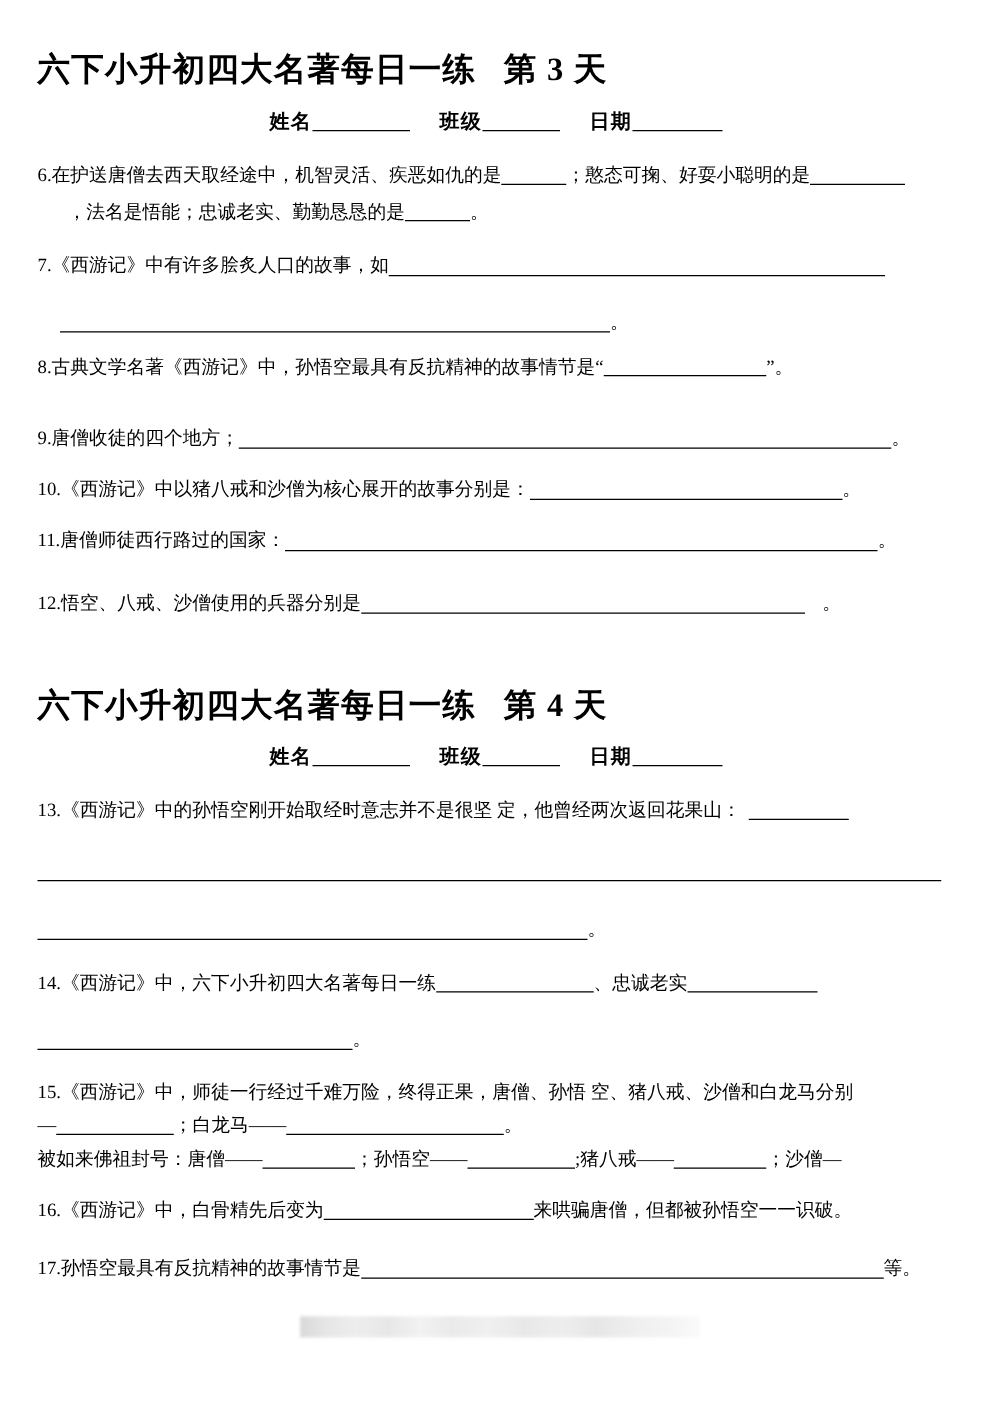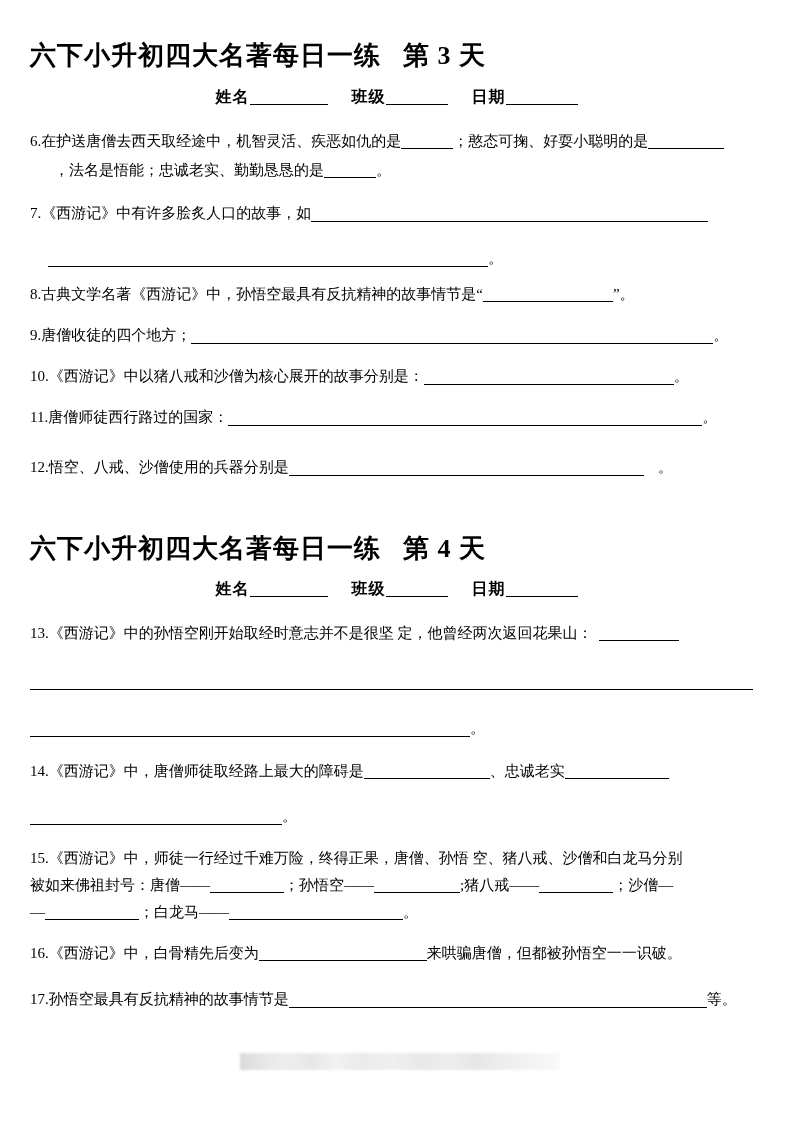--- a/index.html
+++ b/index.html
@@ -125,21 +125,21 @@
       <span>7.</span><span>《西游记》中有许多脍炙人口的故事，如</span><span class="contline" style="width:397px;"></span>
     </div>
     <div class="cont" style="margin-top:22px; padding-left:18px;">
       <span class="contline" style="width:440px;"></span><span class="period">。</span>
     </div>
 
     <div class="q" style="margin-top:12px; white-space:nowrap;">
       <span>8.</span><span>古典文学名著《西游记》中，孙悟空最具有反抗精神的故事情节是</span><span>“</span><span class="blank" style="width:130px;"></span><span>”</span><span>。</span>
     </div>
 
-    <div class="q" style="margin-top:18px; white-space:nowrap;">
+    <div class="q" style="margin-top:34px; white-space:nowrap;">
       <span>9.</span><span>唐僧收徒的四个地方；</span><span class="contline" style="width:522px;"></span><span class="period">。</span>
     </div>
 
     <div class="q" style="margin-top:18px; white-space:nowrap;">
       <span>10.</span><span>《西游记》中以猪八戒和沙僧为核心展开的故事分别是：</span><span class="contline" style="width:250px;"></span><span class="period">。</span>
     </div>
 
     <div class="q" style="margin-top:18px; white-space:nowrap;">
       <span>11.</span><span>唐僧师徒西行路过的国家：</span><span class="contline" style="width:474px;"></span><span class="period">。</span>
     </div>
@@ -165,34 +165,34 @@
       <span>13.</span><span>《西游记》中的孙悟空刚开始取经时意志并不是很坚 定，他曾经两次返回花果山：</span><span class="blank" style="width:80px; margin-left:6px;"></span>
     </div>
     <div class="cont" style="margin-top:24px;">
       <span class="contline" style="width:723px;"></span>
     </div>
     <div class="cont" style="margin-top:24px;">
       <span class="contline" style="width:440px;"></span><span class="period">。</span>
     </div>
 
     <div class="q" style="margin-top:20px; white-space:nowrap;">
-      <span>14.</span><span>《西游记》中，唐僧师徒取经路上最大的障碍是</span><span class="blank" style="width:126px;"></span><span>、忠诚老实</span><span class="blank" style="width:104px;"></span>
+      <span>14.</span><span>《西游记》中，六下小升初四大名著每日一练</span><span class="blank" style="width:126px;"></span><span>、忠诚老实</span><span class="blank" style="width:104px;"></span>
     </div>
     <div class="cont" style="margin-top:22px;">
       <span class="contline" style="width:252px;"></span><span class="period">。</span>
     </div>
 
     <div class="q" style="margin-top:18px;">
       <span>15.</span><span>《西游记》中，师徒一行经过千难万险，终得正果，唐僧、孙悟 空、猪八戒、沙僧和白龙马分别</span>
     </div>
     <div class="q" style="margin-top:4px; white-space:nowrap;">
+      <span>—</span><span class="blank" style="width:94px;"></span><span>；白龙马——</span><span class="blank" style="width:174px;"></span><span>。</span>
+    </div>
+    <div class="q" style="margin-top:4px; white-space:nowrap;">
       <span>被如来佛祖封号：唐僧——</span><span class="blank" style="width:74px;"></span><span>；孙悟空——</span><span class="blank" style="width:86px;"></span><span>;猪八戒——</span><span class="blank" style="width:74px;"></span><span>；沙僧—</span>
-    </div>
-    <div class="q" style="margin-top:4px; white-space:nowrap;">
-      <span>—</span><span class="blank" style="width:94px;"></span><span>；白龙马——</span><span class="blank" style="width:174px;"></span><span>。</span>
     </div>
 
     <div class="q" style="margin-top:18px; white-space:nowrap;">
       <span>16.</span><span>《西游记》中，白骨精先后变为</span><span class="blank" style="width:168px;"></span><span>来哄骗唐僧，但都被孙悟空一一识破。</span>
     </div>
 
     <div class="q" style="margin-top:22px; white-space:nowrap;">
       <span>17.</span><span>孙悟空最具有反抗精神的故事情节是</span><span class="contline" style="width:418px;"></span><span>等。</span>
     </div>
   </div>

